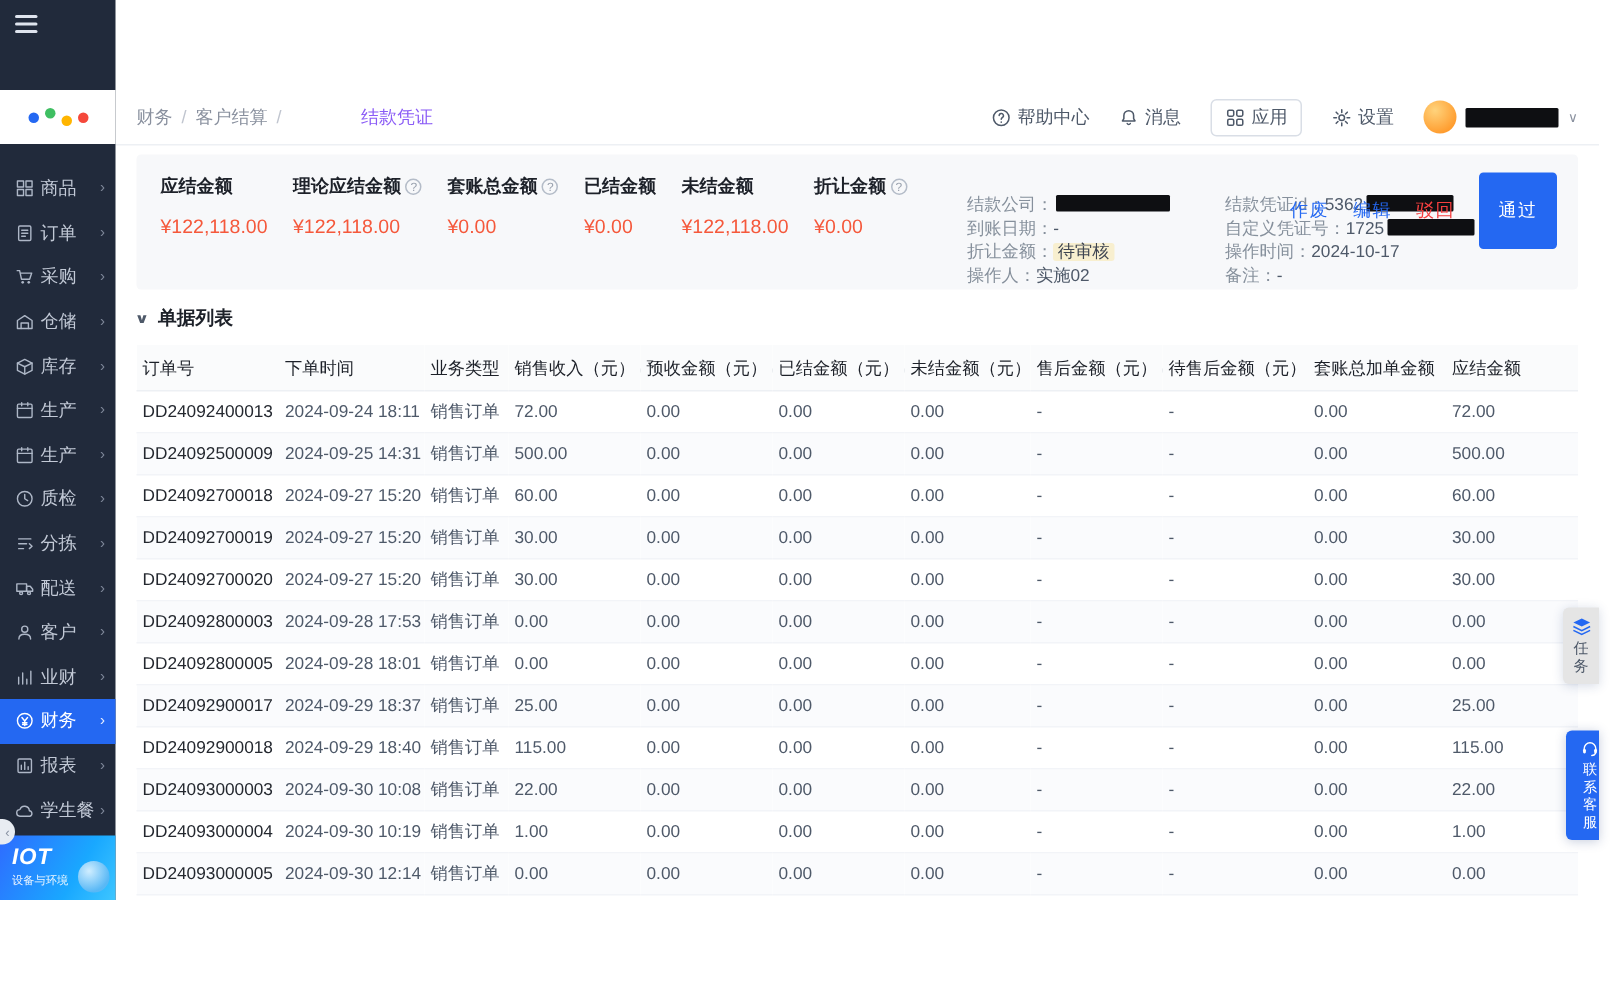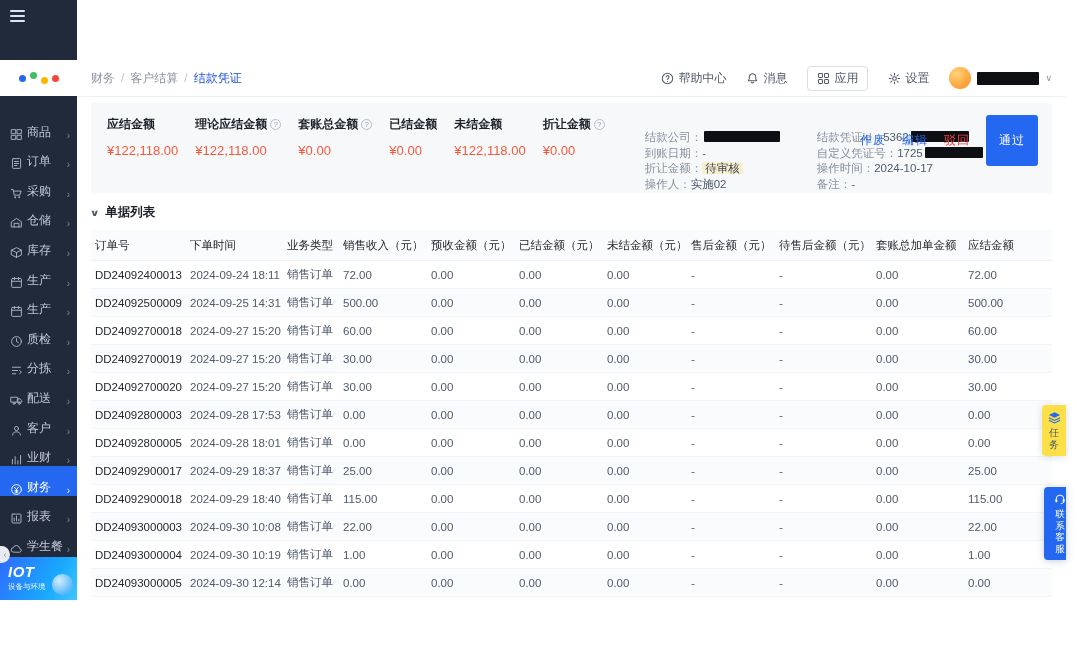--- a/index.html
+++ b/index.html
@@ -12,40 +12,40 @@
   }
   
   .sidebar{position:absolute;left:0;top:0;width:77px;height:600px;background:var(--sidebar-bg,#212a3b);z-index:5;}
   .hamburger{position:absolute;top:10px;left:10px;width:15px;display:flex;flex-direction:column;gap:3px;cursor:pointer;}
   .hamburger span{height:2px;background:#dfe4ee;border-radius:1px;}
   .logo-strip{position:absolute;top:60px;left:0;width:77px;height:36px;background:#fff;display:flex;align-items:center;justify-content:center;gap:4px;}
   .logo-dot{width:7px;height:7px;border-radius:50%;}
   .logo-dot:nth-child(2){margin-top:-5px;}
   .logo-dot:nth-child(3){margin-top:4px;}
   .menu{position:absolute;top:111px;left:0;width:77px;}
-  .menu-item{height:29.6px;display:flex;align-items:flex-end;padding:0 4px 0 10px;color:#c2c9d6;font-size:12px;cursor:pointer;white-space:nowrap;}
+  .menu-item{height:29.6px;display:flex;align-items:center;padding:0 4px 0 10px;color:#c2c9d6;font-size:12px;cursor:pointer;white-space:nowrap;}
   .menu-item .mi-icon{width:13px;height:13px;flex:0 0 13px;margin-right:4px;display:inline-flex;color:#aeb7c7;}
   .menu-item .mi-icon svg{width:13px;height:13px;}
   .menu-item .mi-icon svg *{stroke-width:1.15;stroke-linecap:round;stroke-linejoin:round;}
   .menu-item .chev{margin-left:auto;font-size:10px;color:#7e8798;padding-right:3px;}
   .menu-item.selected{background:var(--accent,#2468f2);color:#fff;}
   .menu-item.selected .mi-icon{color:#fff;}
   .menu-item.selected .chev{color:#e4ecff;}
   .collapse-tab{position:absolute;left:0;top:546px;width:10px;height:17px;background:#e8ecf2;border-radius:0 9px 9px 0;color:#8a93a3;font-size:9px;display:flex;align-items:center;justify-content:center;z-index:6;cursor:pointer;}
   .iot-box{position:absolute;left:0;top:557px;width:77px;height:43px;background:linear-gradient(120deg,#2f6bff 0%,#19a8ff 65%,#3ec6ff 100%);color:#fff;padding:6px 0 0 8px;box-sizing:border-box;cursor:pointer;}
   .iot-title{font-size:15px;font-weight:bold;font-style:italic;letter-spacing:.5px;}
   .iot-sub{font-size:7.5px;opacity:.92;margin-top:2px;}
   .iot-mascot{position:absolute;right:4px;bottom:5px;width:21px;height:21px;border-radius:50%;background:radial-gradient(circle at 35% 32%,#d9f1ff,#5bb8f5 70%);opacity:.95;}
   
   .main{position:absolute;left:77px;top:60px;width:989px;height:540px;background:#fff;}
   .topbar{height:36px;border-bottom:1px solid #edf0f4;display:flex;align-items:center;padding:0 14px;font-size:12px;}
   .breadcrumb{display:flex;align-items:center;gap:6px;color:#8a919f;}
   .bc{cursor:pointer;}
   .bc-sep{color:#c0c5cf;}
-  .bc-cur{color:#1d4ed8;}
+  .bc-cur{color:#8b5cf6;margin-left:47px;}
   .topbar-right{margin-left:auto;display:flex;align-items:center;}
   .tb-item{display:flex;align-items:center;gap:4px;color:#4e5969;margin-left:20px;cursor:pointer;}
   .tb-item .tb-icon{display:inline-flex;width:13px;height:13px;color:#4e5969;}
   .tb-item svg{width:13px;height:13px;}
   .tb-item svg *{stroke-width:1.1;stroke-linecap:round;stroke-linejoin:round;}
   .tb-item.boxed{border:1px solid #d9dee6;border-radius:4px;padding:3px 9px;}
   .tb-user{display:flex;align-items:center;gap:6px;margin-left:20px;cursor:pointer;}
   .avatar{width:22px;height:22px;border-radius:50%;background:radial-gradient(circle at 35% 30%,#ffd37c,#ff9c2e 75%);}
   .caret{color:#8a919f;font-size:9px;}
   
@@ -72,21 +72,21 @@
   .section-title{margin:11px 14px 0;display:flex;align-items:center;gap:7px;font-size:12.5px;font-weight:bold;color:#1d2129;cursor:pointer;}
   .sec-caret{font-size:9px;color:#4e5969;transform:scaleX(1.35);}
   .doc-table{margin:9px 14px 0;width:calc(100% - 28px);border-collapse:collapse;table-layout:fixed;font-size:11.5px;}
   .doc-table th{background:#fafbfc;color:#1d2129;font-weight:normal;text-align:left;height:30px;padding:0 4px;border-bottom:1px solid #edf0f4;white-space:nowrap;overflow:hidden;}
   .doc-table th .info-i{width:10px;height:10px;font-size:7px;vertical-align:0;}
   .doc-table td{height:27px;padding:0 4px;color:#4e5969;border-bottom:1px solid #f2f4f8;white-space:nowrap;overflow:hidden;}
   .doc-table td:first-child{color:#24282f;}
   .doc-table tbody tr:nth-child(even){background:#fafbfd;}
   .doc-table tbody tr{cursor:pointer;}
   
-  .float-task{position:absolute;right:11px;top:405px;width:24px;background:#fde047;border-radius:4px 0 0 4px;box-shadow:0 1px 7px rgba(31,61,124,.18);padding:6px 0 5px;display:flex;flex-direction:column;align-items:center;gap:3px;z-index:9;cursor:pointer;}
+  .float-task{position:absolute;right:11px;top:405px;width:24px;background:#e5e5e5;border-radius:4px 0 0 4px;box-shadow:0 1px 7px rgba(31,61,124,.18);padding:6px 0 5px;display:flex;flex-direction:column;align-items:center;gap:3px;z-index:9;cursor:pointer;}
   .float-task .ft-icon{width:13px;height:13px;color:var(--accent,#2468f2);display:inline-flex;}
   .float-task svg{width:13px;height:13px;}
   .v-text{width:12px;line-height:12px;font-size:10px;text-align:center;word-break:break-all;}
   .float-task .v-text{color:#4e5969;}
   .float-support{position:absolute;right:11px;top:487px;width:22px;background:var(--accent,#2468f2);border-radius:4px 0 0 4px;box-shadow:0 1px 7px rgba(31,61,124,.25);padding:6px 0 6px;display:flex;flex-direction:column;align-items:flex-end;gap:3px;z-index:9;color:#fff;cursor:pointer;}
   .float-support .fs-icon{width:12px;height:12px;display:inline-flex;}
   .float-support svg{width:12px;height:12px;}
   .float-support svg *{stroke-linecap:round;}
   .float-support .v-text{font-size:9.5px;line-height:11.5px;}
 </style>

